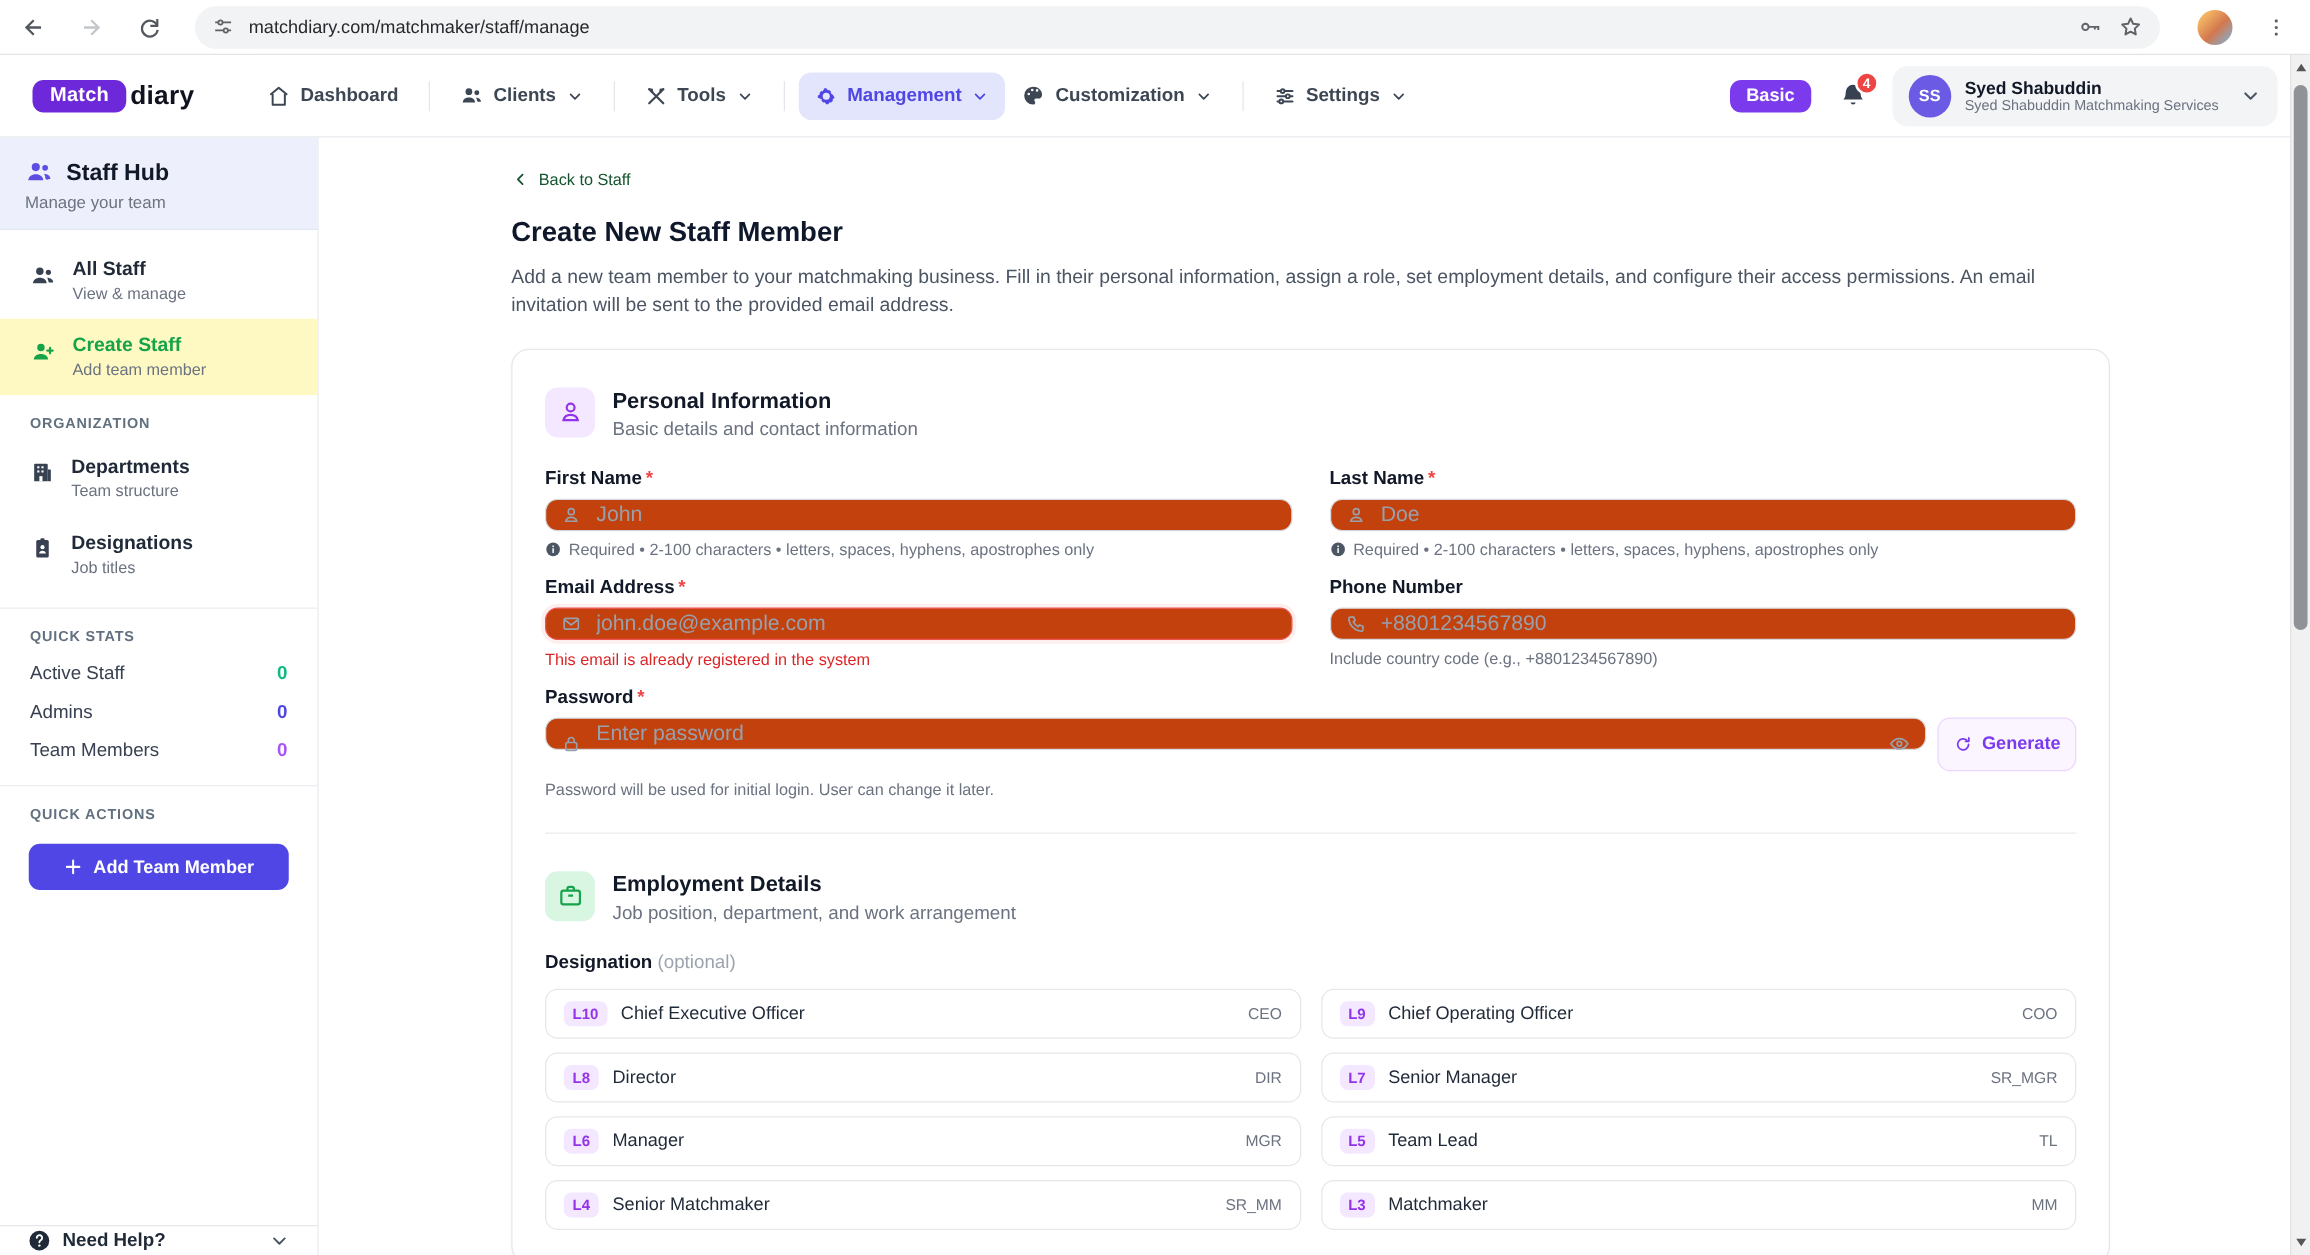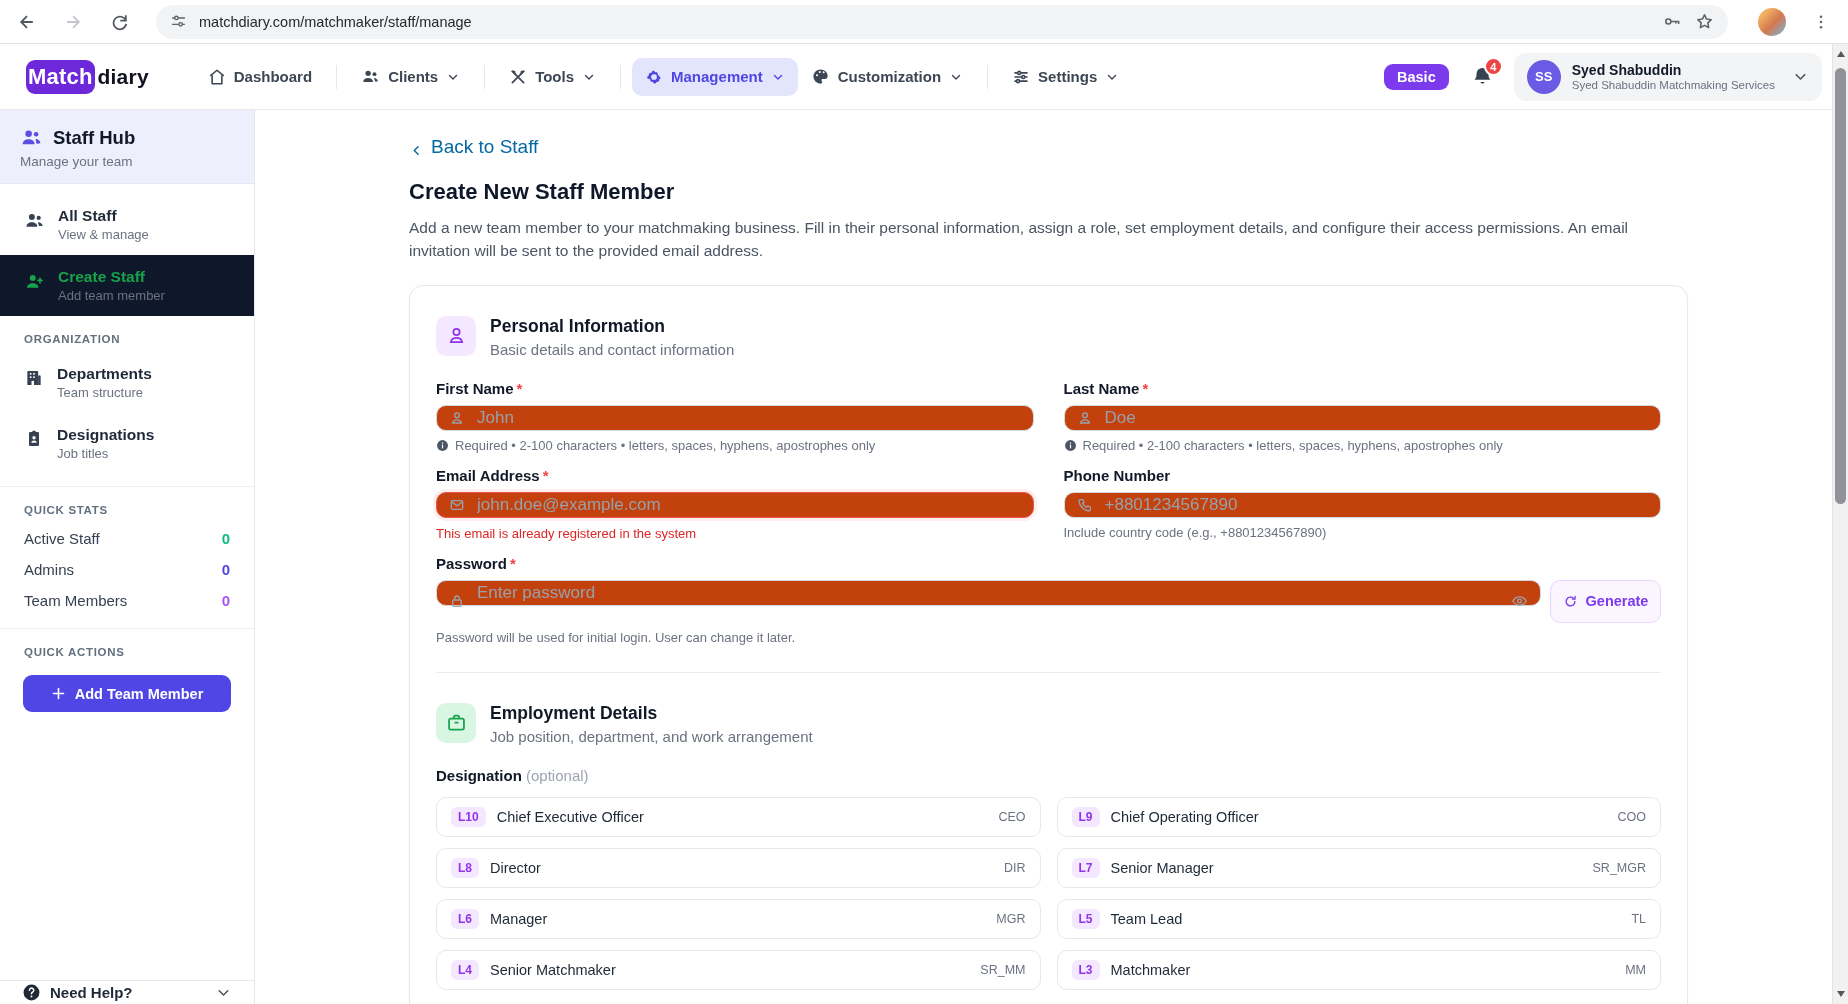--- a/index.html
+++ b/index.html
@@ -17,22 +17,22 @@
   .url-text{flex:1;margin-left:12px;font-size:14.5px;color:#27292d}
   .pill-ic{margin-left:14px;color:#5f6368}
   .b-avatar{width:28px;height:28px;border-radius:50%;margin:0 6px 0 10px;
     background:linear-gradient(135deg,#f2b263 20%,#d3784f 55%,#7fb2d6 95%)}
   .kebab{color:#5f6368;padding:0 8px}
 
   
   .navbar{height:66px;display:flex;align-items:center;background:#fff;
     border-bottom:1px solid #e8eaee;padding:0 26px;position:relative}
   .logo{display:flex;align-items:center;cursor:pointer}
-  .logo .match{background:var(--c-brand,#6d28d9);color:#fff;font-weight:800;font-size:22px;
-    padding:4px 2px;border-radius:9px;letter-spacing:.2px}
+  .logo .match{background:var(--c-brand,#6d28d9);color:#fff;font-weight:800;font-size:16px;
+    padding:4px 14px;border-radius:9px;letter-spacing:.2px}
   .logo .diary{color:#101220;font-weight:800;font-size:21px;margin-left:3px;letter-spacing:.2px}
   .nav-items{display:flex;align-items:center;margin-left:46px}
   .nav-item{display:flex;align-items:center;gap:8px;padding:10px 13px;border-radius:10px;
     color:#3d4653;font-size:15px;font-weight:600;cursor:pointer;white-space:nowrap}
   .nav-item.active{background:#e2e5fb;color:var(--c-accent,#4f46e5)}
   .nav-sep{width:1px;height:24px;background:#e3e6ea;margin:0 11px}
   .nav-right{margin-left:auto;display:flex;align-items:center}
   .plan-badge{background:var(--c-plan,#7c3aed);color:#fff;font-size:14.5px;font-weight:700;
     padding:5px 13px;border-radius:9px}
   .bell-wrap{position:relative;margin-left:22px;color:#374151;cursor:pointer}
@@ -56,39 +56,39 @@
   
   .hub-header{background:#edf0fc;border-bottom:1px solid #e3e6f4;padding:16px 20px 14px}
   .hub-title{display:flex;align-items:center;gap:10px;font-size:18.5px;font-weight:800;color:#111827}
   .hub-title .ic{color:#5b4ee0}
   .hub-sub{font-size:13.5px;color:#6b7280;margin-top:5px}
   .side-item{display:flex;align-items:flex-start;gap:13px;padding:13px 14px 13px 24px;cursor:pointer}
   .side-item .ic{margin-top:3px;color:#374151}
   .side-item .t{font-size:15.5px;font-weight:600;color:#1f2937}
   .side-item .d{font-size:13px;color:#6b7280;margin-top:2px}
   .side-item.first{margin-top:10px}
-  .side-item.active-green{background:#0f172a}
+  .side-item.active-green{background:#fef9c3}
   .side-item.active-green .t{color:var(--c-success,#16a34a)}
   .side-item.active-green .ic{color:var(--c-success,#16a34a)}
   .section-label{font-size:11.5px;font-weight:700;letter-spacing:.06em;color:#62707f;
     padding:17px 24px 7px}
   .side-divider{height:1px;background:#eceef2;margin:12px 0 0}
   .stat-row{display:flex;justify-content:space-between;align-items:center;
     padding:7px 24px;font-size:15px;color:#374151}
   .stat-val{font-weight:700}
   .add-btn{margin:10px 23px 0;height:37px;border:none;background:var(--c-accent,#4f46e5);
     color:#fff;border-radius:9px;display:flex;align-items:center;justify-content:center;gap:9px;
     font-size:14.5px;font-weight:600;cursor:pointer;font-family:inherit}
   .help-row{margin-top:auto;border-top:1px solid #e5e7eb;padding:2px 22px;
     display:flex;align-items:center;gap:9px;font-size:15px;font-weight:600;color:#1f2937;cursor:pointer}
   .help-row .chev{margin-left:auto;color:#4b5563}
 
   
   .main-inner{width:1279px;margin:26px 0 0 154px}
-  .back-link{display:inline-flex;align-items:flex-end;gap:7px;color:#0369a1;font-size:19px;cursor:pointer}
+  .back-link{display:inline-flex;align-items:flex-end;gap:7px;color:#14532d;font-size:13px;cursor:pointer}
   .page-title{font-size:22px;font-weight:700;color:#0f172a;margin:17px 0 11px}
   .page-desc{font-size:15.5px;line-height:1.5;color:#4b5563;max-width:1274px}
   .card{margin-top:22px;background:#fff;border:1px solid #e5e7eb;border-radius:14px;
     padding:30px 26px 26px;box-shadow:0 1px 2px rgba(16,24,40,.04)}
   .sec-head{display:flex;gap:14px;margin-bottom:22px}
   .sec-icon{width:40px;height:40px;border-radius:10px;display:flex;align-items:center;justify-content:center}
   .sec-icon.purple{background:#f3e8ff;color:var(--c-purple,#9333ea)}
   .sec-icon.green{background:#d9f6e3;color:var(--c-success,#16a34a)}
   .sec-title{font-size:17.5px;font-weight:700;color:#111827}
   .sec-sub{font-size:15px;color:#6b7280;margin-top:4px}

